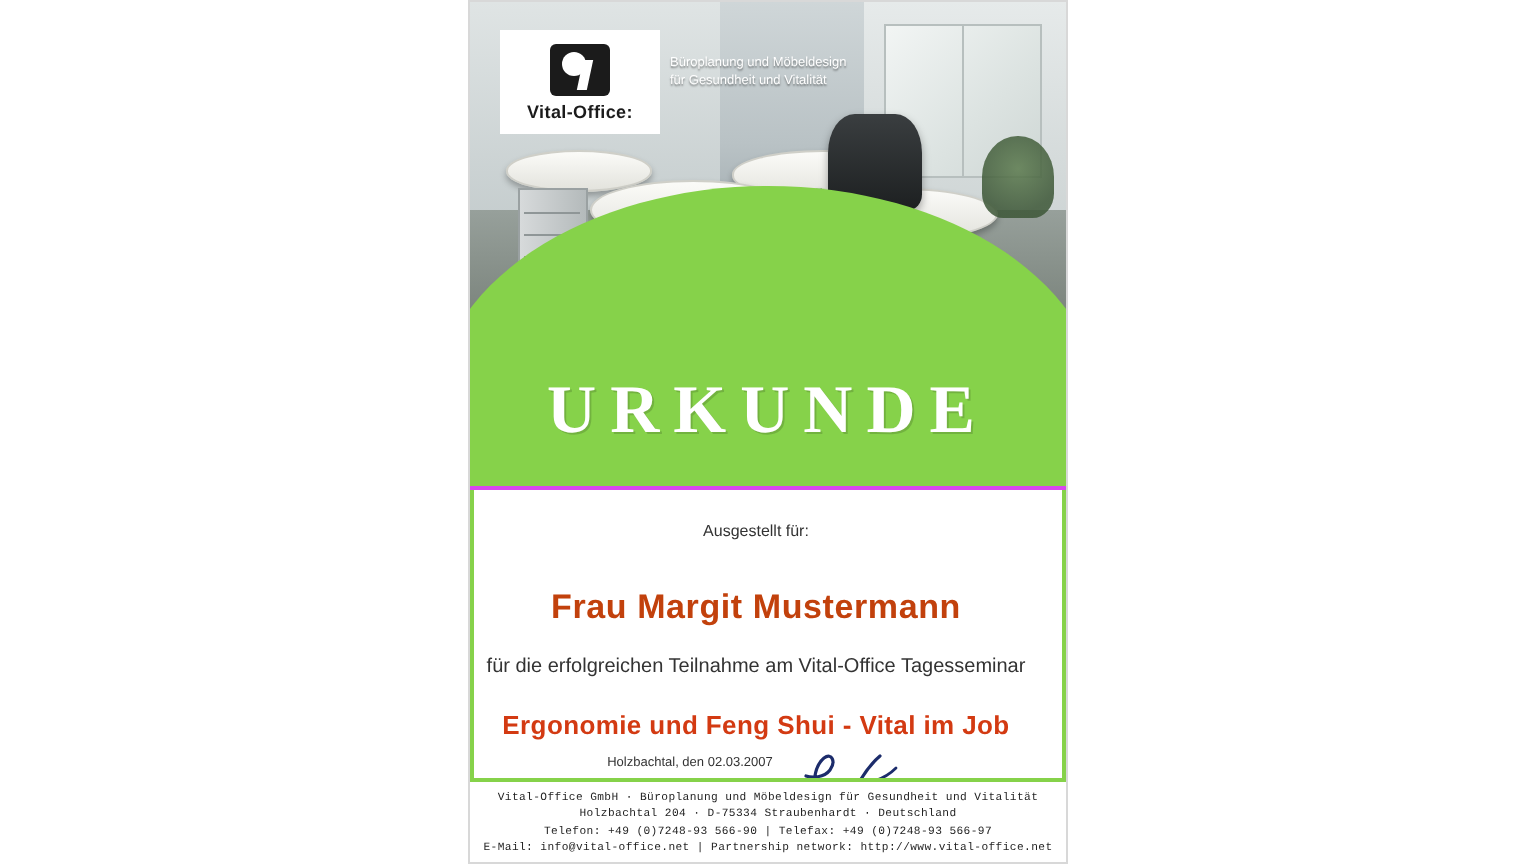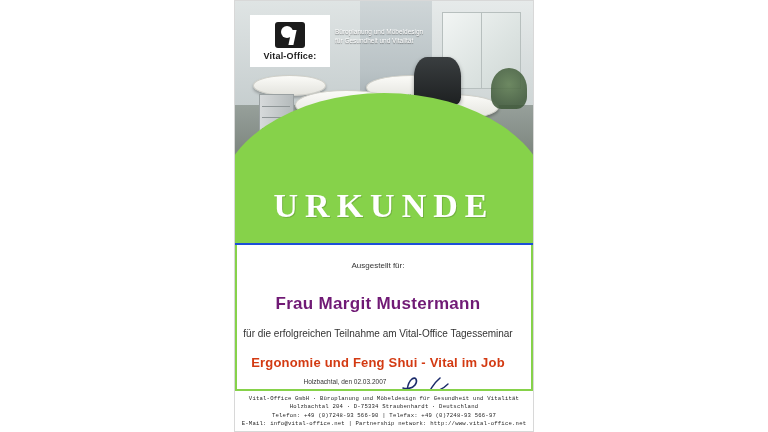--- a/index.html
+++ b/index.html
@@ -215,42 +215,42 @@
     letter-spacing: 7px;
     color: #ffffff;
     text-shadow: 1px 1px 0 rgba(0,0,0,.15);
   }
 
   
   .body-wrap {
     position: relative;
     height: 190px;
     background: #ffffff;
-    border-top: 2px solid #1d4ed8;
+    border-top: 2px solid #d946ef;
     padding: 16px 20px 0 8px;
     box-sizing: border-box;
     text-align: center;
   }
   .side-rule {
     position: absolute;
     top: 0; bottom: 0; width: 2px;
     background: #86d24a;
   }
   .side-rule.left { left: 0; }
   .side-rule.right { right: 0; }
 
   .issued-for {
     font-size: 8px;
     color: #333333;
     margin-bottom: 14px;
   }
   .recipient {
     font-size: 17px;
     font-weight: bold;
-    color: #701a75;
+    color: #c2410c;
     letter-spacing: .3px;
     margin-bottom: 14px;
     margin-top: 24px;
   }
   .reason {
     font-size: 10px;
     color: #333333;
     margin-bottom: 16px;
   }
   .seminar-title {

